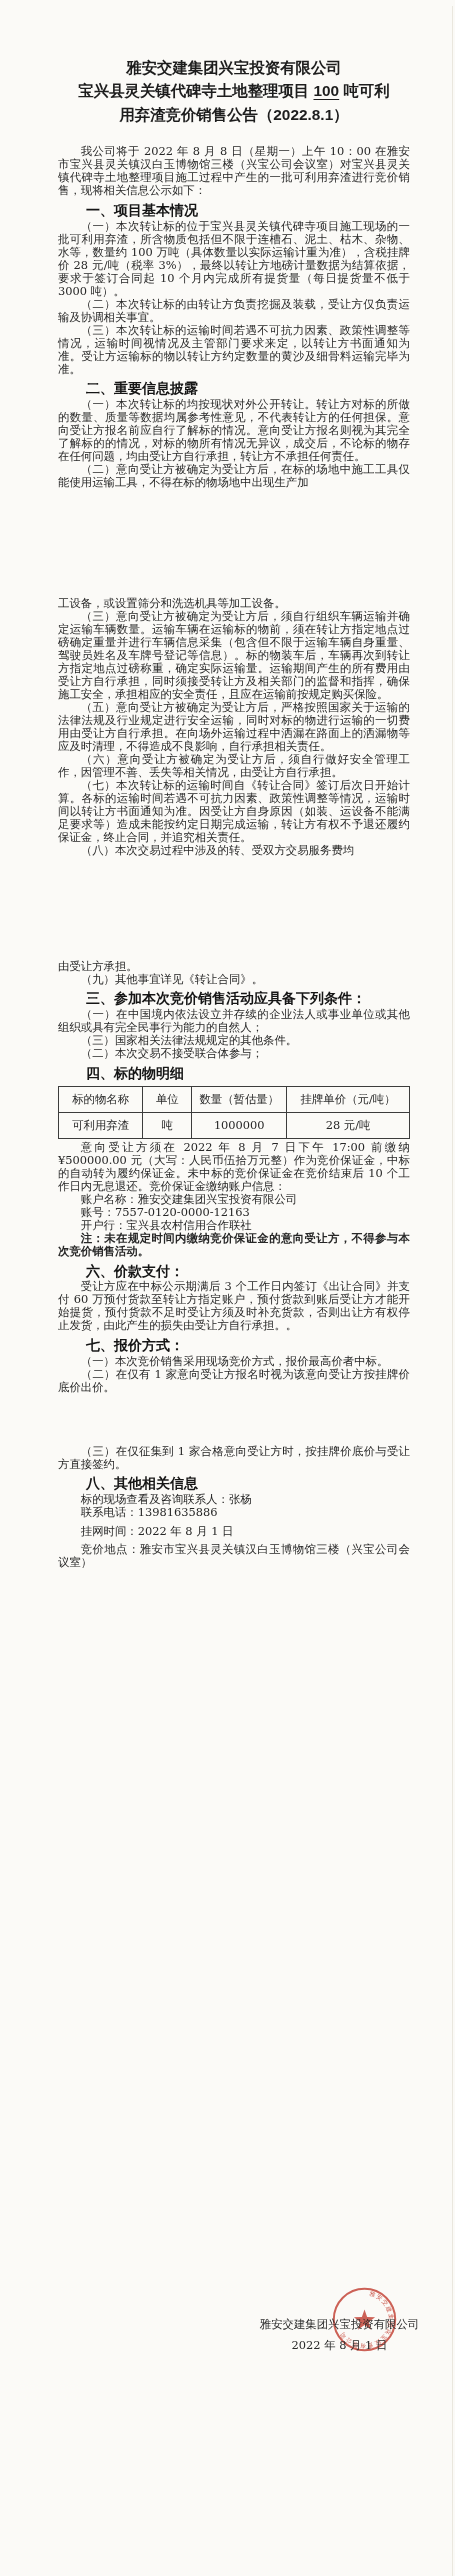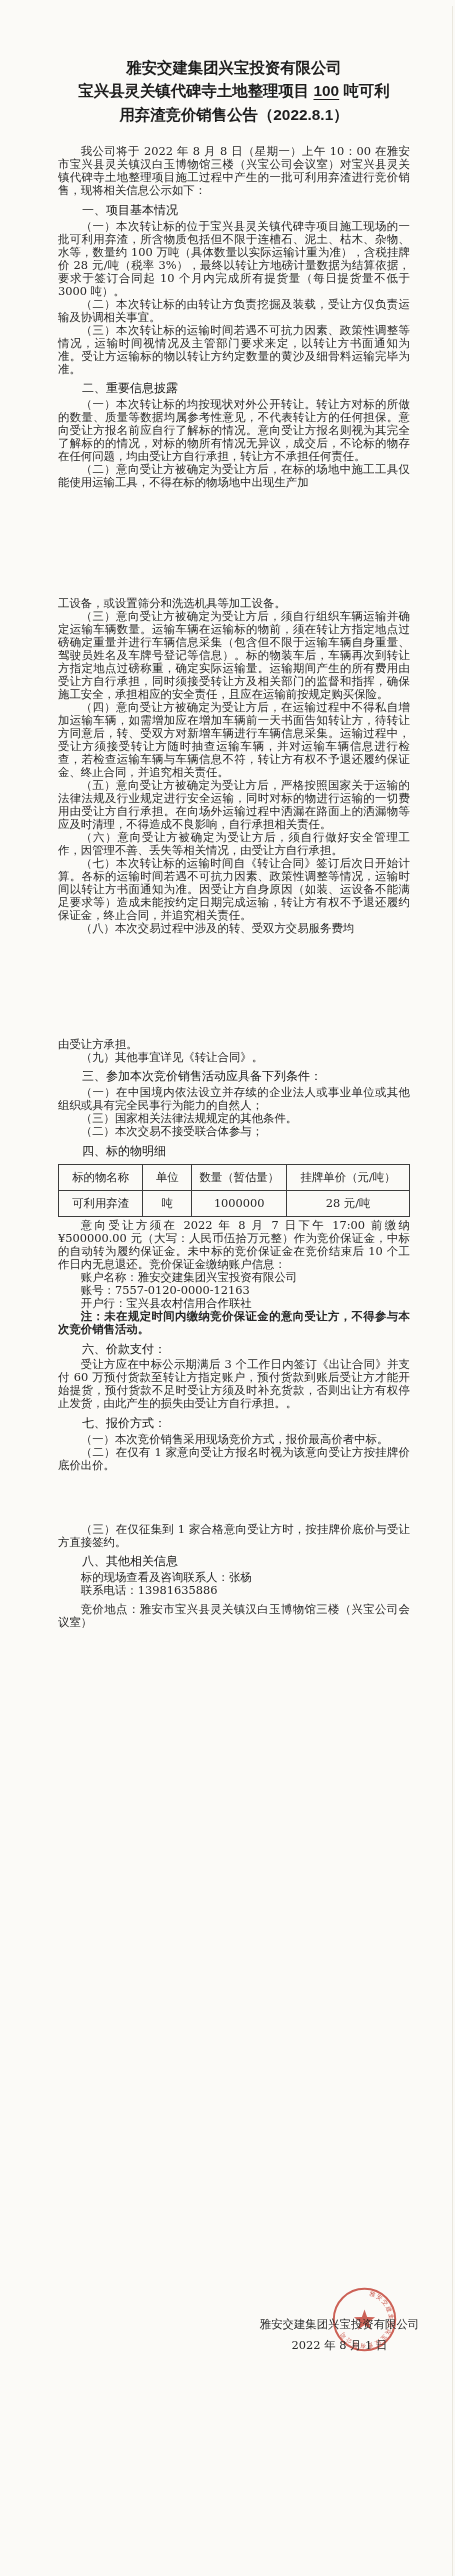--- a/index.html
+++ b/index.html
@@ -37,22 +37,22 @@
     line-height: 13px;
     margin: 0;
     text-align: justify;
   }
   .para { text-indent: 2em; }
   .cont { text-indent: 0; }
   .line { text-indent: 2em; }
   .sp { margin-top: 5.7px; }
   .sec-h {
     font-family: "Liberation Sans", "DejaVu Sans", sans-serif;
-    font-weight: normal;
-    font-size: 12px;
+    font-weight: bold;
+    font-size: 14px;
     line-height: 17.7px;
     color: #151515;
     margin: 4.6px 0 0 0;
     text-indent: 2em;
   }
   .note { font-weight: bold; font-family: Liberation Serif, serif; }
   .pgap1 { height: 108px; }
   .pgap2 { height: 103px; }
   .pgap3 { height: 51px; }
   table.goods {
@@ -110,21 +110,20 @@
   <p class="para">（三）本次转让标的运输时间若遇不可抗力因素、政策性调整等情况，运输时间视情况及主管部门要求来定，以转让方书面通知为准。受让方运输标的物以转让方约定数量的黄沙及细骨料运输完毕为准。</p>
 
   <h2 class="sec-h">二、重要信息披露</h2>
   <p class="para">（一）本次转让标的均按现状对外公开转让。转让方对标的所做的数量、质量等数据均属参考性意见，不代表转让方的任何担保。意向受让方报名前应自行了解标的情况。意向受让方报名则视为其完全了解标的的情况，对标的物所有情况无异议，成交后，不论标的物存在任何问题，均由受让方自行承担，转让方不承担任何责任。</p>
   <p class="para">（二）意向受让方被确定为受让方后，在标的场地中施工工具仅能使用运输工具，不得在标的物场地中出现生产加</p>
 
   <div class="pgap1"></div>
 
   <p class="cont">工设备，或设置筛分和洗选机具等加工设备。</p>
   <p class="para">（三）意向受让方被确定为受让方后，须自行组织车辆运输并确定运输车辆数量。运输车辆在运输标的物前，须在转让方指定地点过磅确定重量并进行车辆信息采集（包含但不限于运输车辆自身重量、驾驶员姓名及车牌号登记等信息）。标的物装车后，车辆再次到转让方指定地点过磅称重，确定实际运输量。运输期间产生的所有费用由受让方自行承担，同时须接受转让方及相关部门的监督和指挥，确保施工安全，承担相应的安全责任，且应在运输前按规定购买保险。</p>
-  <p class="para">（四）意向受让方被确定为受让方后，在运输过程中不得私自增加运输车辆，如需增加应在增加车辆前一天书面告知转让方，待转让方同意后，转、受双方对新增车辆进行车辆信息采集。运输过程中，受让方须接受转让方随时抽查运输车辆，并对运输车辆信息进行检查，若检查运输车辆与车辆信息不符，转让方有权不予退还履约保证金、终止合同，并追究相关责任。</p>
   <p class="para">（五）意向受让方被确定为受让方后，严格按照国家关于运输的法律法规及行业规定进行安全运输，同时对标的物进行运输的一切费用由受让方自行承担。在向场外运输过程中洒漏在路面上的洒漏物等应及时清理，不得造成不良影响，自行承担相关责任。</p>
   <p class="para">（六）意向受让方被确定为受让方后，须自行做好安全管理工作，因管理不善、丢失等相关情况，由受让方自行承担。</p>
   <p class="para">（七）本次转让标的运输时间自《转让合同》签订后次日开始计算。各标的运输时间若遇不可抗力因素、政策性调整等情况，运输时间以转让方书面通知为准。因受让方自身原因（如装、运设备不能满足要求等）造成未能按约定日期完成运输，转让方有权不予退还履约保证金，终止合同，并追究相关责任。</p>
   <p class="para">（八）本次交易过程中涉及的转、受双方交易服务费均</p>
 
   <div class="pgap2"></div>
 
   <p class="cont">由受让方承担。</p>
   <p class="para">（九）其他事宜详见《转让合同》。</p>
 
@@ -165,20 +164,21 @@
   <p class="para">（一）本次竞价销售采用现场竞价方式，报价最高价者中标。</p>
   <p class="para">（二）在仅有 1 家意向受让方报名时视为该意向受让方按挂牌价底价出价。</p>
 
   <div class="pgap3"></div>
 
   <p class="para">（三）在仅征集到 1 家合格意向受让方时，按挂牌价底价与受让方直接签约。</p>
 
   <h2 class="sec-h">八、其他相关信息</h2>
   <div class="line">标的现场查看及咨询联系人：张杨</div>
   <div class="line">联系电话：13981635886</div>
+  <div class="line sp">挂网时间：2022 年 8 月 1 日</div>
   <p class="para sp">竞价地点：雅安市宝兴县灵关镇汉白玉博物馆三楼（兴宝公司会议室）</p>
 
   <div class="seal">
     <svg viewBox="0 0 120 120" width="67" height="67" xmlns="http://www.w3.org/2000/svg">
       <defs>
         <path id="sealArc" d="M 60,60 m 0,-44 a 44,44 0 1,1 -0.01,0"></path>
       </defs>
       <circle cx="60" cy="60" r="55" fill="none" stroke="#c0392b" stroke-width="3.6" opacity="0.9"></circle>
       <polygon points="60,42 64.7,55.5 79,55.8 67.6,64.5 71.8,78.2 60,70 48.2,78.2 52.4,64.5 41,55.8 55.3,55.5" fill="#c0392b" opacity="0.9"></polygon>
       <text font-size="10.5" fill="#c0392b" letter-spacing="2.2" opacity="0.95" font-family="Liberation Sans, DejaVu Sans, sans-serif">

